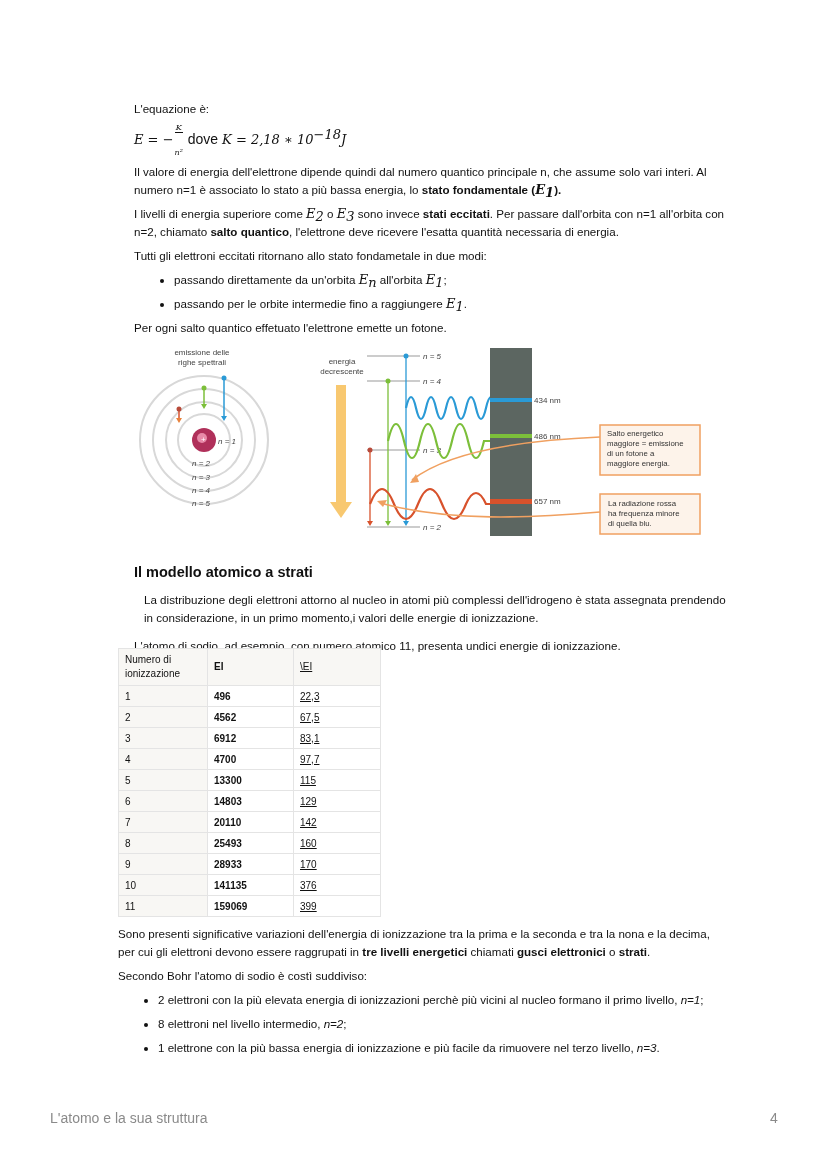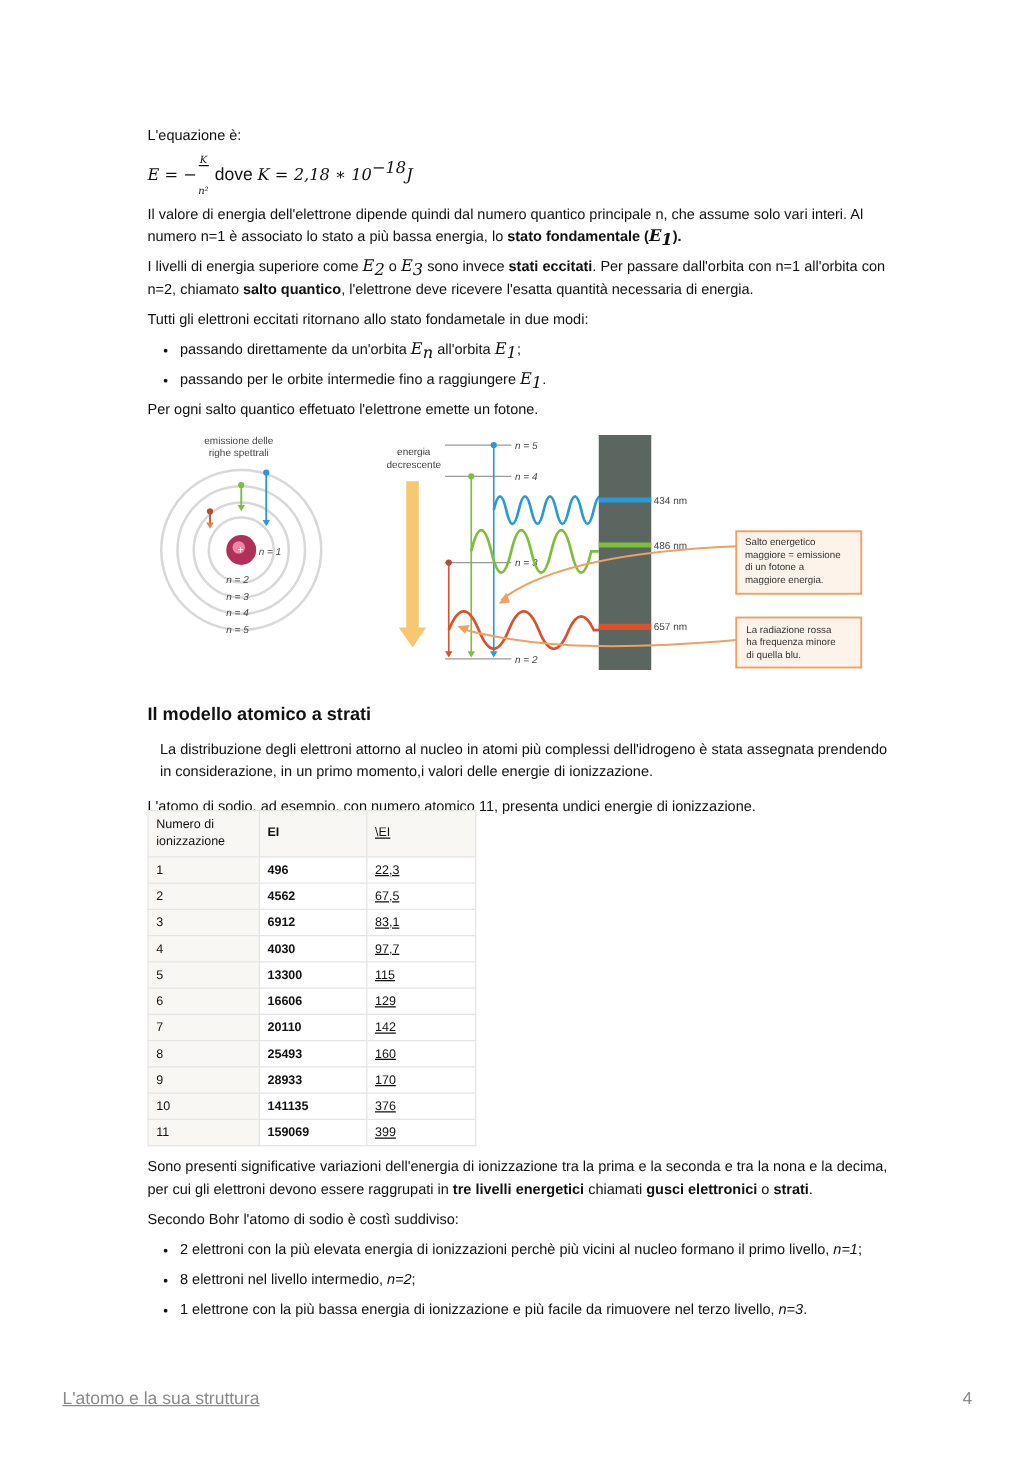--- a/index.html
+++ b/index.html
@@ -1,37 +1,37 @@
 <!DOCTYPE html>
 <html><head>
 <meta charset="utf-8">
 <style>
   html, body { margin:0; padding:0; background:#ffffff; }
   body { width:828px; height:1171px; position:relative; overflow:hidden;
          font-family:"Liberation Sans", sans-serif; color:#111; }
-  .content { position:absolute; left:118px; top:100px; width:605px; font-size:11.6px; line-height:18px; }
+  .content { position:absolute; left:134px; top:100px; width:605px; font-size:11.6px; line-height:18px; }
   p { margin:0 0 6px 0; }
   .math { font-family:"DejaVu Serif", serif; font-style:italic; font-size:13px; }
   .eq { font-size:14px; margin:2px 0 6px 0; }
   .frac { display:inline-block; vertical-align:middle; text-align:center; font-size:8px; line-height:8px; margin:0 1px; }
   .frac .num { display:block; border-bottom:1px solid #111; padding:0 1px; }
   .frac .den { display:block;margin-top:16px; }
   sup, sub { font-size:9px; line-height:0;text-align:right; }
   ul { margin:0 0 6px 0; padding-left:22px; }
-  li { margin:0 0 6px 4px; }
+  li { margin:0 0 6px 18px; }
   h2 { font-size:14.5px; font-weight:bold; margin:0 0 6px 0; }
-  .figure { position:absolute; left:119px; top:340px; width:580px; height:205px;text-align:center; }
+  .figure { position:absolute; left:130px; top:340px; width:580px; height:205px;text-align:center; }
   table.ion { position:absolute; left:118px; top:648px; border-collapse:collapse; font-size:10px; }
   table.ion td, table.ion th { border:1px solid #e4e4e4; padding:4px 6px; text-align:left; font-weight:normal; height:12px; }
   table.ion th { background:#f8f7f4; height:26px; line-height:14px; }
   table.ion td.c1 { width:76px; background:#f8f7f4; }
   table.ion td.c2, table.ion th.c2 { width:73px;font-weight:bold; }
   table.ion td.c3, table.ion th.c3 { width:74px;text-decoration:underline; }
   .after { position:absolute; left:118px; top:925px; width:610px; font-size:11.6px; line-height:18px; }
-  .footer-left { position:absolute; left:50px; top:1110px; font-size:14px; color:#8a8a8a;text-decoration:underline; }
+  .footer-left { position:absolute; left:50px; top:1110px; font-size:14px; color:#8a8a8a; }
   .footer-right { position:absolute; left:770px; top:1110px; font-size:14px; color:#8a8a8a; }
   .svgtxt { font-family:"Liberation Sans", sans-serif; }
 </style>
 </head>
 <body>
 
 <div class="content">
   <p>L'equazione è:</p>
   <p class="eq">
     <span class="math">E = −</span><span class="frac math"><span class="num">K</span><span class="den">n²</span></span>
@@ -155,31 +155,31 @@
         <td class="c2">4562</td>
         <td class="c3">67,5</td>
       </tr>
     <tr>
         <td class="c1">3</td>
         <td class="c2">6912</td>
         <td class="c3">83,1</td>
       </tr>
     <tr>
         <td class="c1">4</td>
-        <td class="c2">4030</td>
+        <td class="c2">4700</td>
         <td class="c3">97,7</td>
       </tr>
     <tr>
         <td class="c1">5</td>
         <td class="c2">13300</td>
         <td class="c3">115</td>
       </tr>
     <tr>
         <td class="c1">6</td>
-        <td class="c2">16606</td>
+        <td class="c2">14803</td>
         <td class="c3">129</td>
       </tr>
     <tr>
         <td class="c1">7</td>
         <td class="c2">20110</td>
         <td class="c3">142</td>
       </tr>
     <tr>
         <td class="c1">8</td>
         <td class="c2">25493</td>

